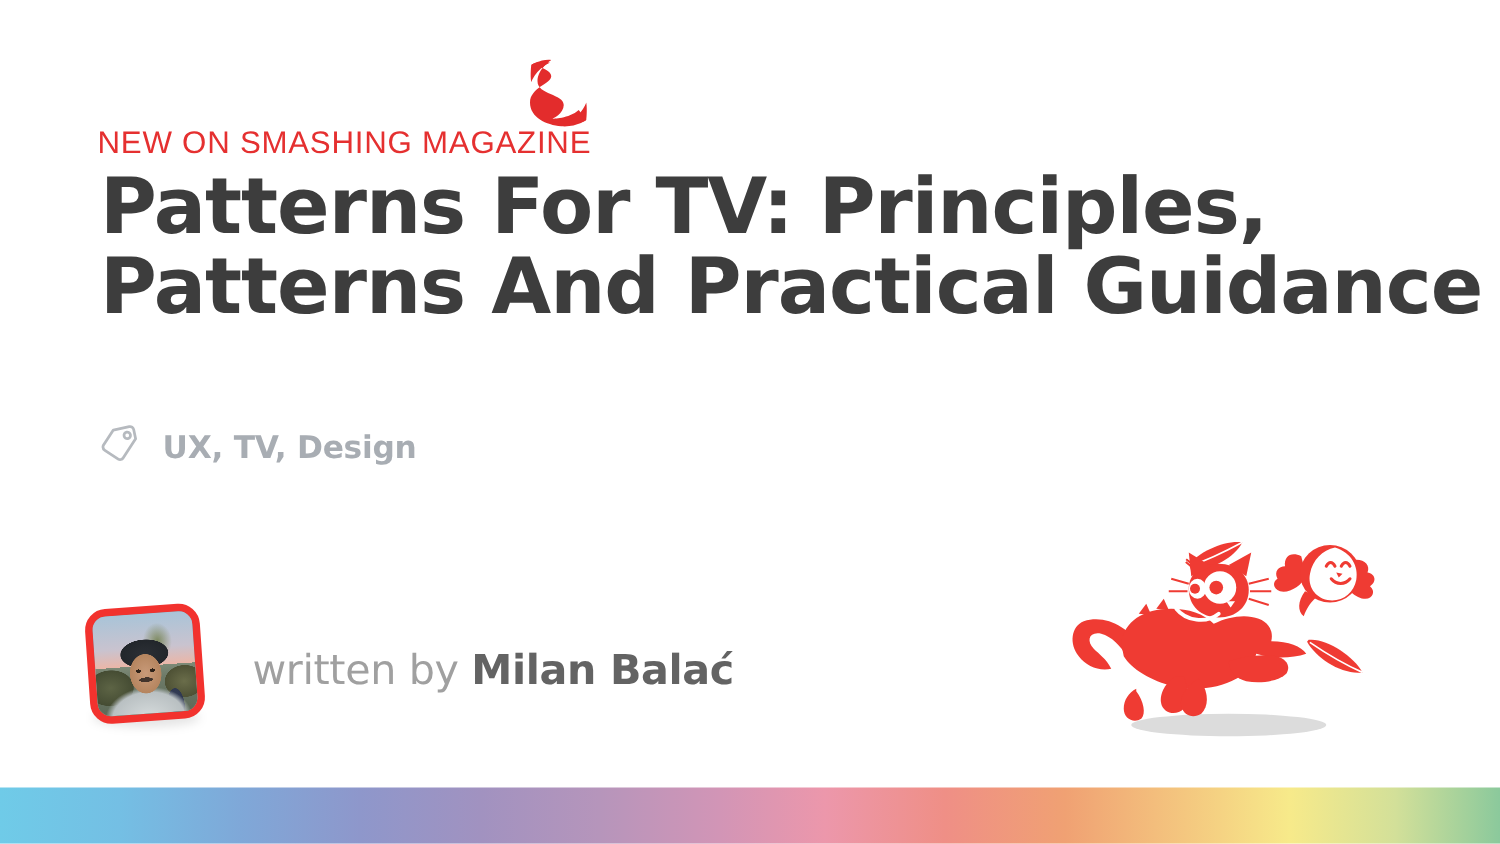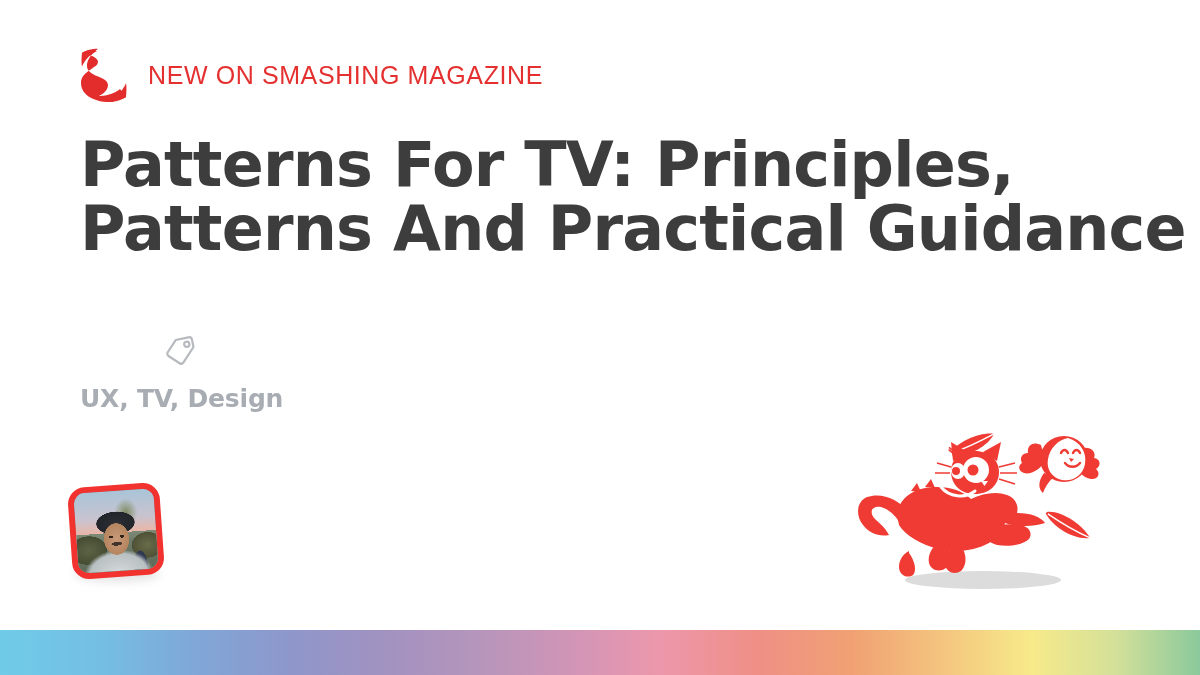--- a/index.html
+++ b/index.html
@@ -19,23 +19,23 @@
     inset: 0;
     background: #ffffff;
   }
 
   
   .kicker {
     position: absolute;
     left: 78px;
     top: 46px;
     display: flex;
-    align-items: center;
-    gap: 18px;
+    align-items: flex-end;
     height: 58px;
+    flex-direction: column;
   }
   .logo-mark {
     width: 52px;
     height: 56px;
     display: block;
     flex: 0 0 auto;
   }
   .kicker-text {
     font-family: "Liberation Sans", sans-serif;
     font-size: 25px;
@@ -64,21 +64,20 @@
 
   
   .tags {
     position: absolute;
     left: 80px;
     top: 336px;
     display: flex;
     align-items: center;
     gap: 16px;
     height: 42px;
-    flex-direction: column;
   }
   .tag-icon { width: 34px; height: 34px; display: block; flex: 0 0 auto; }
   .tags-text {
     font-family: "DejaVu Sans", sans-serif;
     font-weight: 700;
     font-size: 25px;
     color: #a8adb3;
     letter-spacing: -0.2px;
     line-height: 1;
     white-space: nowrap;
@@ -224,20 +223,24 @@
     <div class="tags-text">UX, TV, Design</div>
   </div>
 
   <div class="author">
     <div class="avatar-wrap">
       <div class="avatar-shadow"></div>
       <div class="avatar">
         <div class="photo"></div>
       </div>
     </div>
+    <div class="author-text">
+      <span class="byline">written by</span>
+      <span class="name">Milan Balać</span>
+    </div>
   </div>
 
   <div class="mascot">
     <svg viewBox="0 0 260 190" aria-hidden="true">
 
       <ellipse cx="128" cy="165" rx="78" ry="9" fill="#dcdcdc"></ellipse>
 
       <g transform="rotate(-18 118 32)">
         <path d="M96 30 C106 22 130 20 142 26 C132 36 110 40 96 34 Z" fill="#ef3b33"></path>
         <path d="M97 31 C112 31 131 28 142 26" stroke="#ffffff" stroke-width="1.4" fill="none"></path>

